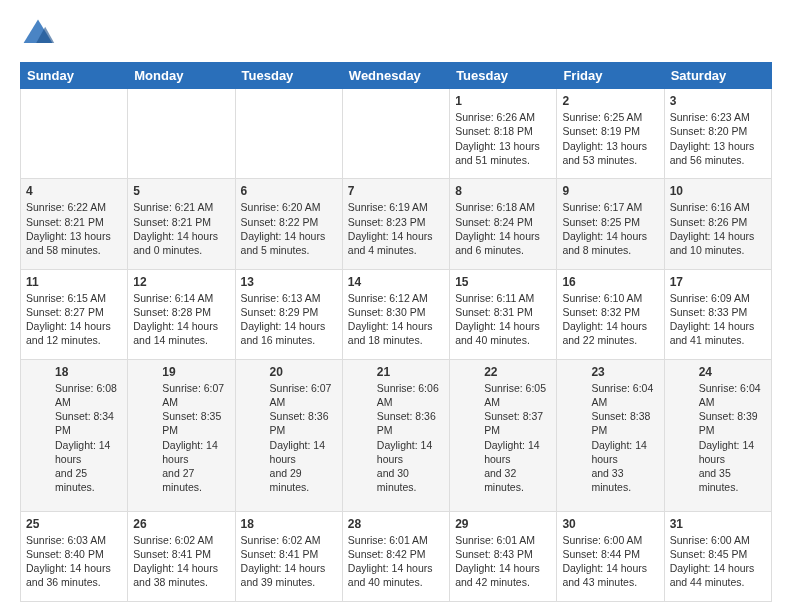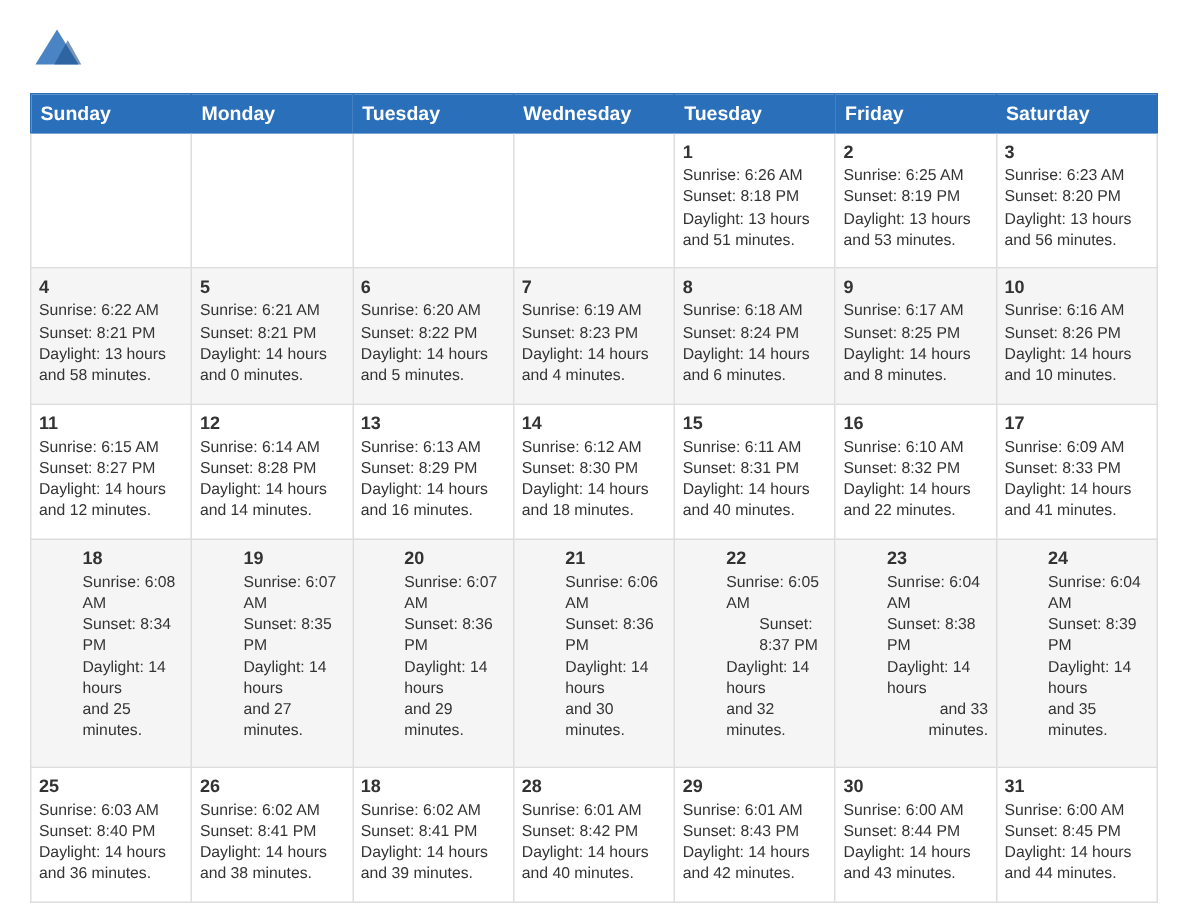--- a/index.html
+++ b/index.html
@@ -286,30 +286,30 @@
           <td>
             <span class="day-number">21</span>
             <span style="display: block;">Sunrise: 6:06 AM</span>
             <span style="display: block;">Sunset: 8:36 PM</span>
             <span style="display: block;">Daylight: 14 hours</span>
             <span style="display: block;">and 30 minutes.</span>
           </td>
           <td>
             <span class="day-number">22</span>
             <span style="display: block;">Sunrise: 6:05 AM</span>
-            <span style="display: block; margin-left: 22px;">Sunset: 8:37 PM</span>
+            <span style="display: block;">Sunset: 8:37 PM</span>
             <span style="display: block;">Daylight: 14 hours</span>
             <span style="display: block;">and 32 minutes.</span>
           </td>
           <td>
             <span class="day-number">23</span>
             <span style="display: block;">Sunrise: 6:04 AM</span>
             <span style="display: block;">Sunset: 8:38 PM</span>
             <span style="display: block;">Daylight: 14 hours</span>
-            <span style="display: block; text-align: right;">and 33 minutes.</span>
+            <span style="display: block;">and 33 minutes.</span>
           </td>
           <td>
             <span class="day-number">24</span>
             <span style="display: block;">Sunrise: 6:04 AM</span>
             <span style="display: block;">Sunset: 8:39 PM</span>
             <span style="display: block;">Daylight: 14 hours</span>
             <span style="display: block;">and 35 minutes.</span>
           </td>
         </tr>
         <tr class="week-row-5">

